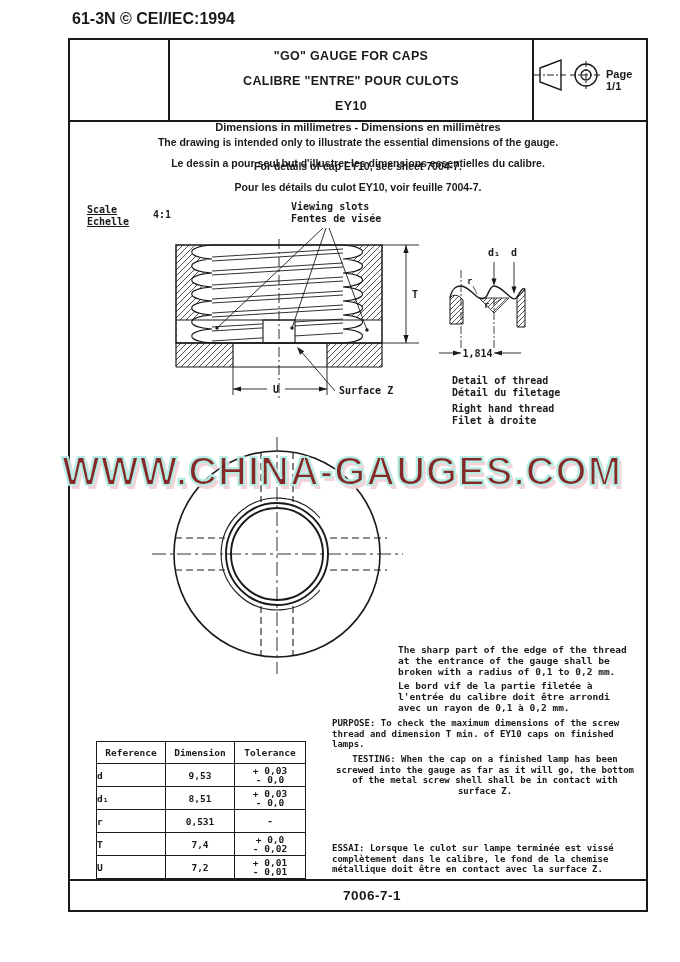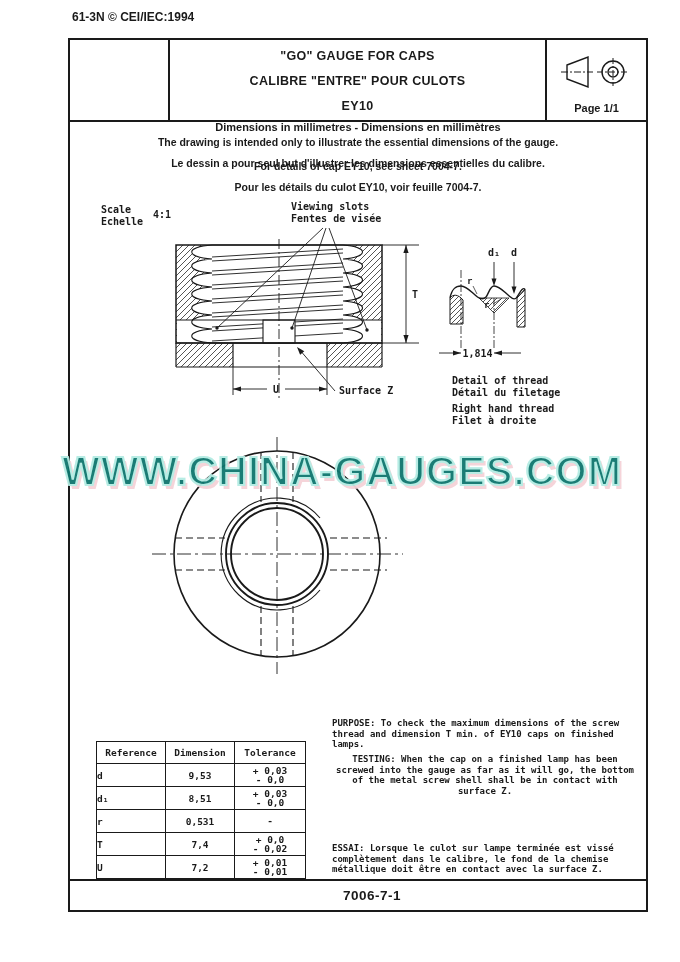--- a/index.html
+++ b/index.html
@@ -9,50 +9,50 @@
   .ml{white-space:pre-line;}
   
   .sheet{position:absolute;left:68px;top:38px;width:580px;height:874px;
          border:2px solid #1a1a1a;box-sizing:border-box;}
   .title-row{position:absolute;left:0;top:0;width:100%;height:82px;
              border-bottom:2px solid #1a1a1a;box-sizing:border-box;display:flex;}
   .cell-left{width:100px;border-right:2px solid #1a1a1a;box-sizing:border-box;}
   .cell-mid{flex:1;display:flex;flex-direction:column;align-items:center;
             padding-top:9px;gap:11px;}
   .cell-mid .t{font-weight:bold;font-size:12.5px;letter-spacing:.3px;}
-  .cell-right{width:101px;border-left:2px solid #1a1a1a;box-sizing:border-box;
-              display:flex;flex-direction:column;align-items:center;justify-content:flex-end;
+  .cell-right{width:114px;border-left:2px solid #1a1a1a;box-sizing:border-box;
+              display:flex;flex-direction:row;align-items:center;justify-content:flex-end;
               padding-bottom:6px;}
   .pagelabel{font-weight:bold;font-size:11px;margin-top:6px;}
   .footer-row{position:absolute;left:0;bottom:0;width:100%;height:31px;
               border-top:2px solid #1a1a1a;box-sizing:border-box;
               display:flex;align-items:center;justify-content:center;padding-left:28px;}
   .sheetno{font-weight:bold;font-size:13.5px;letter-spacing:.5px;}
-  .ref-top{position:absolute;left:72px;top:10px;font-size:12px;font-weight:600;}
+  .ref-top{position:absolute;left:72px;top:10px;font-size:16px;font-weight:600;}
   .notes{position:absolute;left:68px;width:580px;text-align:center;font-weight:600;}
   .n1{top:121px;font-size:11px;}
   .n2{top:137px;font-size:10.5px;line-height:10.5px;}
   .n3{top:161px;font-size:10.5px;line-height:10.5px;}
   .mono{font-family:"DejaVu Sans Mono",monospace;font-weight:700;}
   .lbl{font-size:10px;line-height:11.5px;}
   .para{font-size:9.5px;line-height:11px;}
   .para-sm{font-size:9px;line-height:10.6px;}
   svg text{font-family:"DejaVu Sans Mono",monospace;font-weight:700;fill:#1a1a1a;}
   
   table.spec{position:absolute;left:96px;top:741px;border-collapse:collapse;
              font-family:"DejaVu Sans Mono",monospace;font-weight:700;}
   table.spec th,table.spec td{border:1.5px solid #1a1a1a;padding:0;}
   table.spec th{width:68px;height:21px;font-size:9.5px;text-align:center;}
   table.spec td{height:22px;font-size:9.5px;}
   td.c-ref{padding-left:11px;width:57px;}
   td.c-dim{text-align:center;width:68px;}
   td.c-tol{text-align:center;width:70px;font-size:9px;line-height:9.5px;white-space:pre-line;}
   .watermark{position:absolute;left:46px;top:449px;width:592px;text-align:center;
              font-size:40px;font-weight:800;letter-spacing:1px;
-             color:#0f766e;-webkit-text-stroke:2.2px #b4ece3;
+             color:#7f1d1d;-webkit-text-stroke:2.2px #b4ece3;
              text-shadow:3px 4px 0 #f5d2d8,-1px -1px 0 #d9f6f1;
              opacity:.95;z-index:5;}
 </style>
 </head>
 <body>
 
 <div class="page">
 
   <div class="ref-top">61-3N © CEI/IEC:1994</div>
 
@@ -82,21 +82,21 @@
       <div class="sheetno">7006-7-1</div>
     </div>
   </div>
 
   <div class="notes abs n2 ml"><span>The drawing is intended only to illustrate the essential dimensions of the gauge.</span><br>
   <span>Le dessin a pour seul but d'illustrer les dimensions essentielles du calibre.</span></div>
   <div class="notes abs n1">Dimensions in millimetres - Dimensions en millimètres</div>
   <div class="notes abs n3 ml"><span>For details of cap EY10, see sheet 7004-7.</span><br>
   <span>Pour les détails du culot EY10, voir feuille 7004-7.</span></div>
 
-  <div class="abs mono lbl ml" style="left:101px;top:204px;">Scale
+  <div class="abs mono lbl ml" style="left:87px;top:204px;text-decoration:underline;">Scale
 Echelle</div>
   <div class="abs mono lbl" style="left:153px;top:209px;">4:1</div>
 
   <div class="abs mono lbl ml" style="left:291px;top:201px;">Viewing slots
 Fentes de visée</div>
 
   <div class="abs" style="left:155px;top:195px;">
     <svg width="280" height="215" viewBox="0 0 280 215">
       <defs>
         <pattern id="hatchA" width="6" height="6" patternUnits="userSpaceOnUse">
@@ -246,20 +246,26 @@
         <line x1="116" y1="176" x2="116" y2="226"></line>
           <line x1="148" y1="176" x2="148" y2="226"></line>
         <line x1="30" y1="108" x2="80" y2="108"></line>
           <line x1="30" y1="140" x2="80" y2="140"></line>
         <line x1="185" y1="108" x2="242" y2="108"></line>
           <line x1="185" y1="140" x2="242" y2="140"></line>
       </g>
     </svg>
   </div>
 
+  <div class="abs mono para ml" style="left:398px;top:644px;width:235px;">The sharp part of the edge of the thread
+at the entrance of the gauge shall be
+broken with a radius of 0,1 to 0,2 mm.</div>
+  <div class="abs mono para ml" style="left:398px;top:680px;width:235px;">Le bord vif de la partie filetée à
+l'entrée du calibre doit être arrondi
+avec un rayon de 0,1 à 0,2 mm.</div>
   <div class="abs mono para-sm ml" style="left:332px;top:718px;width:306px;">PURPOSE: To check the maximum dimensions of the screw
 thread and dimension T min. of EY10 caps on finished
 lamps.</div>
   <div class="abs mono para-sm ml" style="left:332px;top:754px;width:306px;text-align:center;">TESTING: When the cap on a finished lamp has been
 screwed into the gauge as far as it will go, the bottom
 of the metal screw shell shall be in contact with
 surface Z.</div>
   <div class="abs mono para-sm ml" style="left:332px;top:843px;width:306px;">ESSAI: Lorsque le culot sur lampe terminée est vissé
 complètement dans le calibre, le fond de la chemise
 métallique doit être en contact avec la surface Z.</div>

